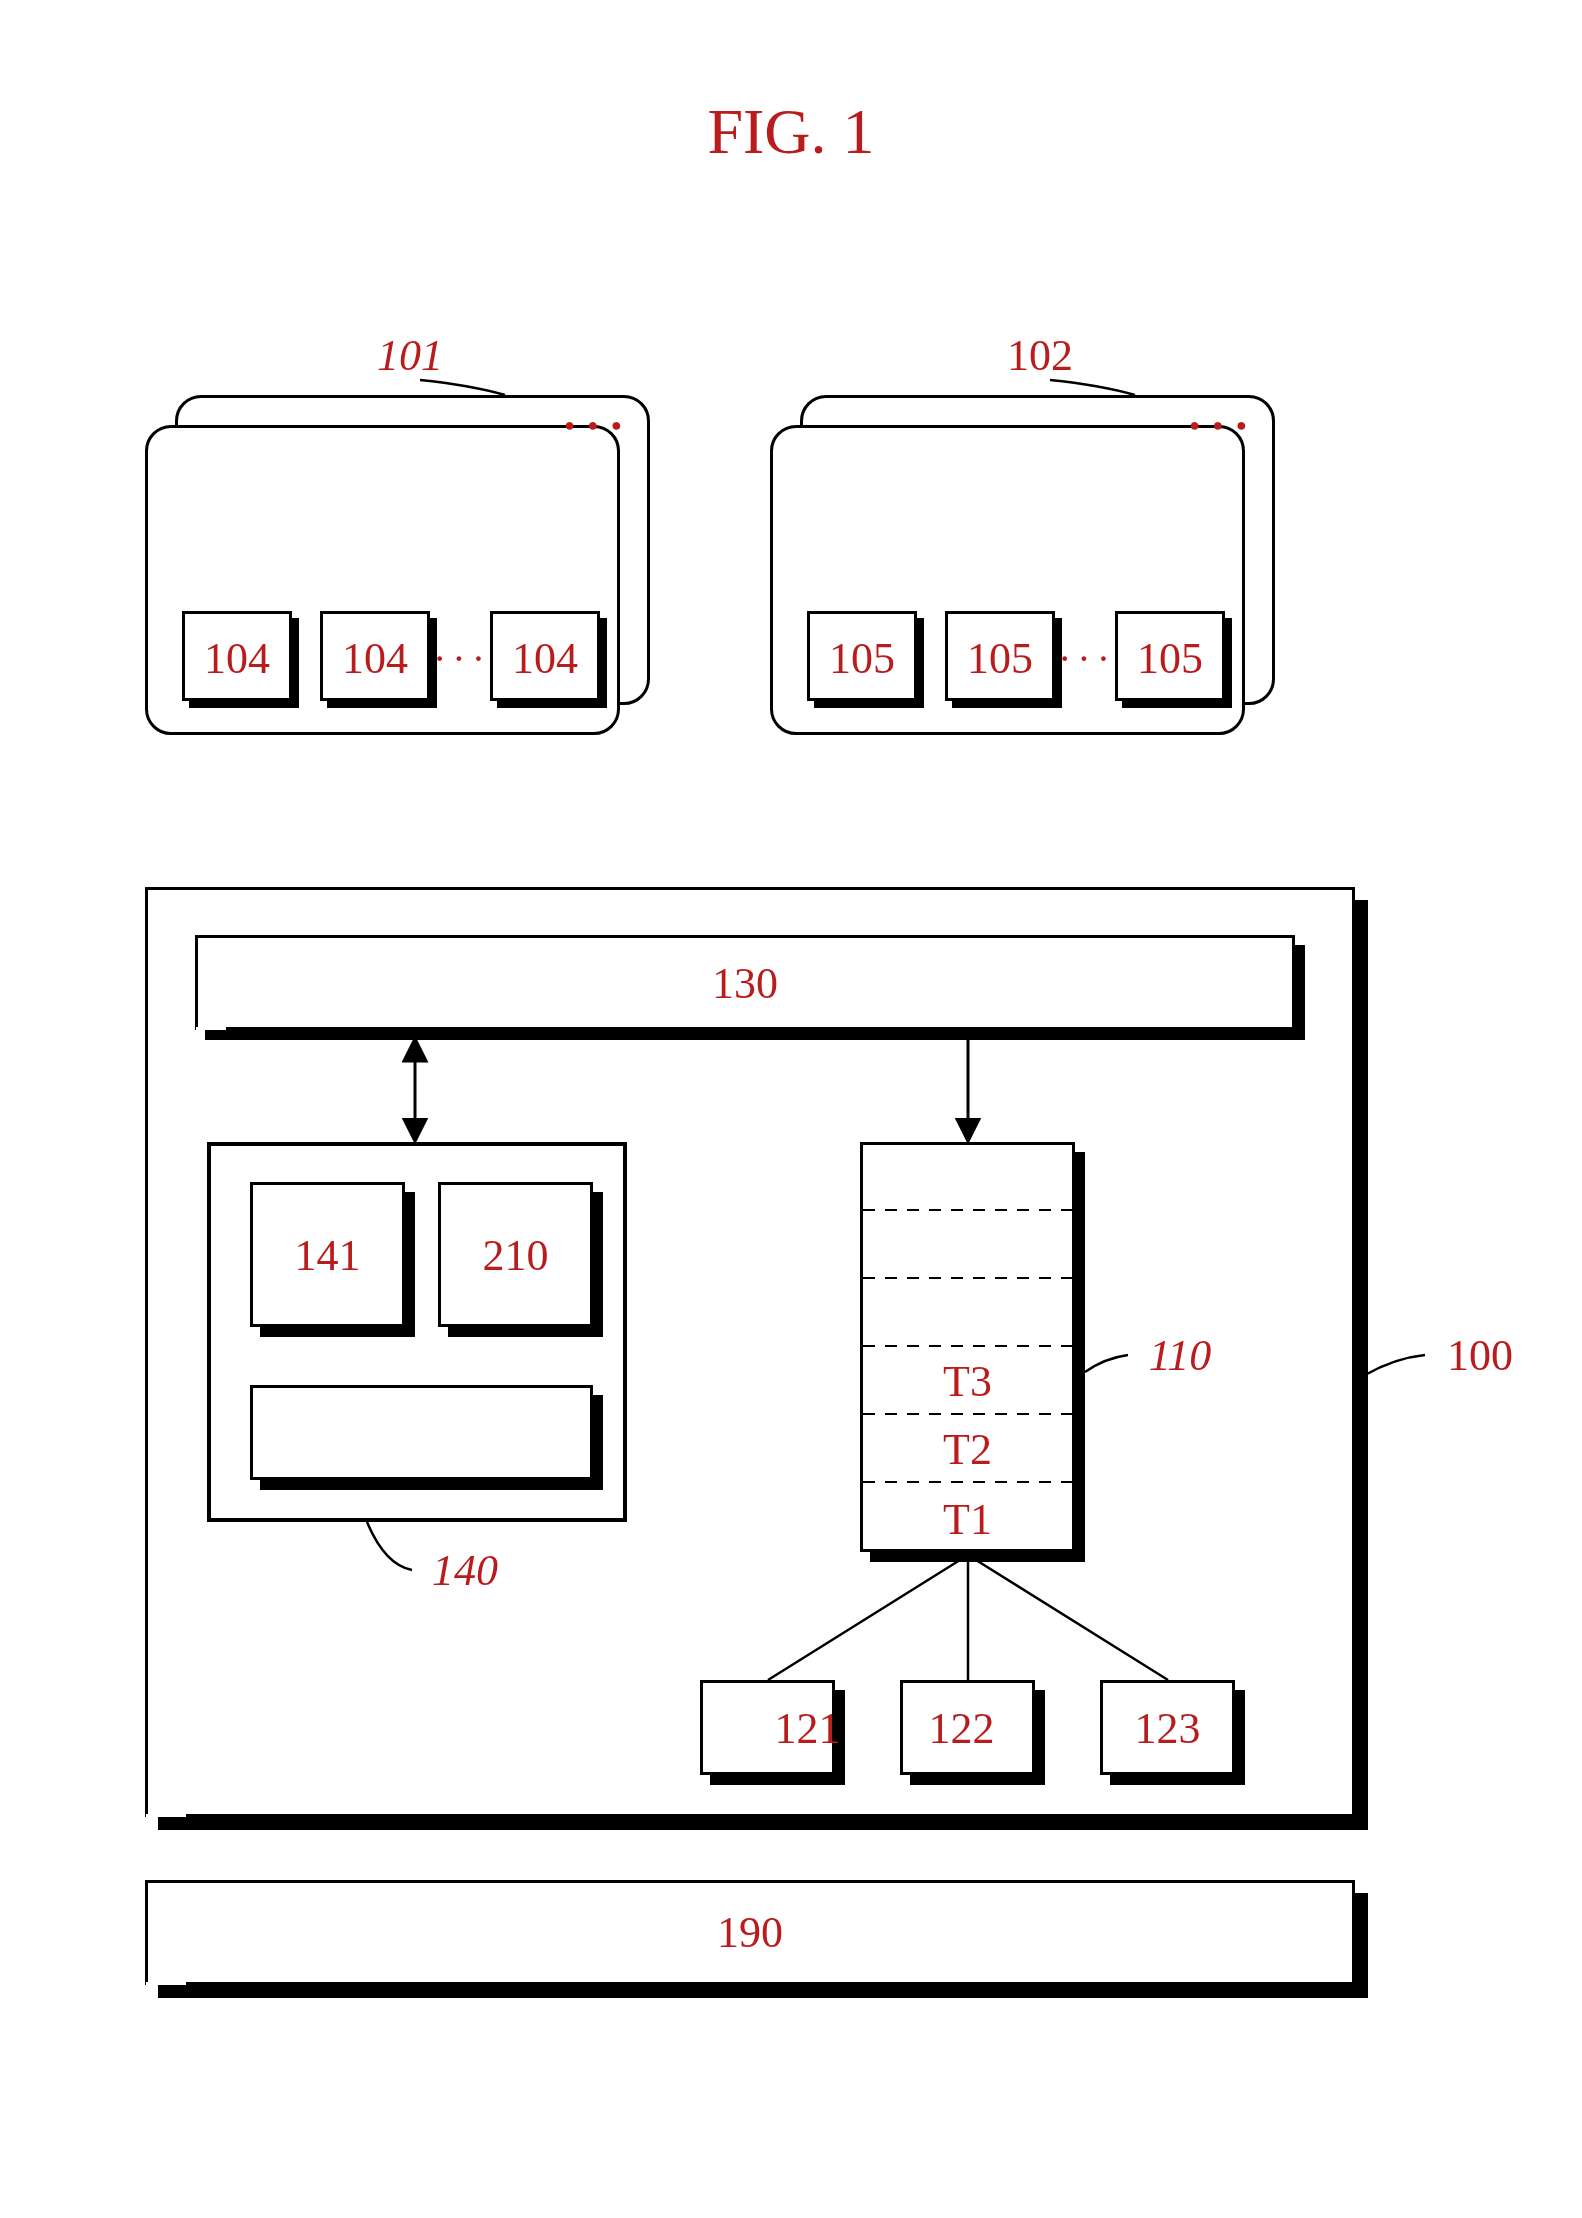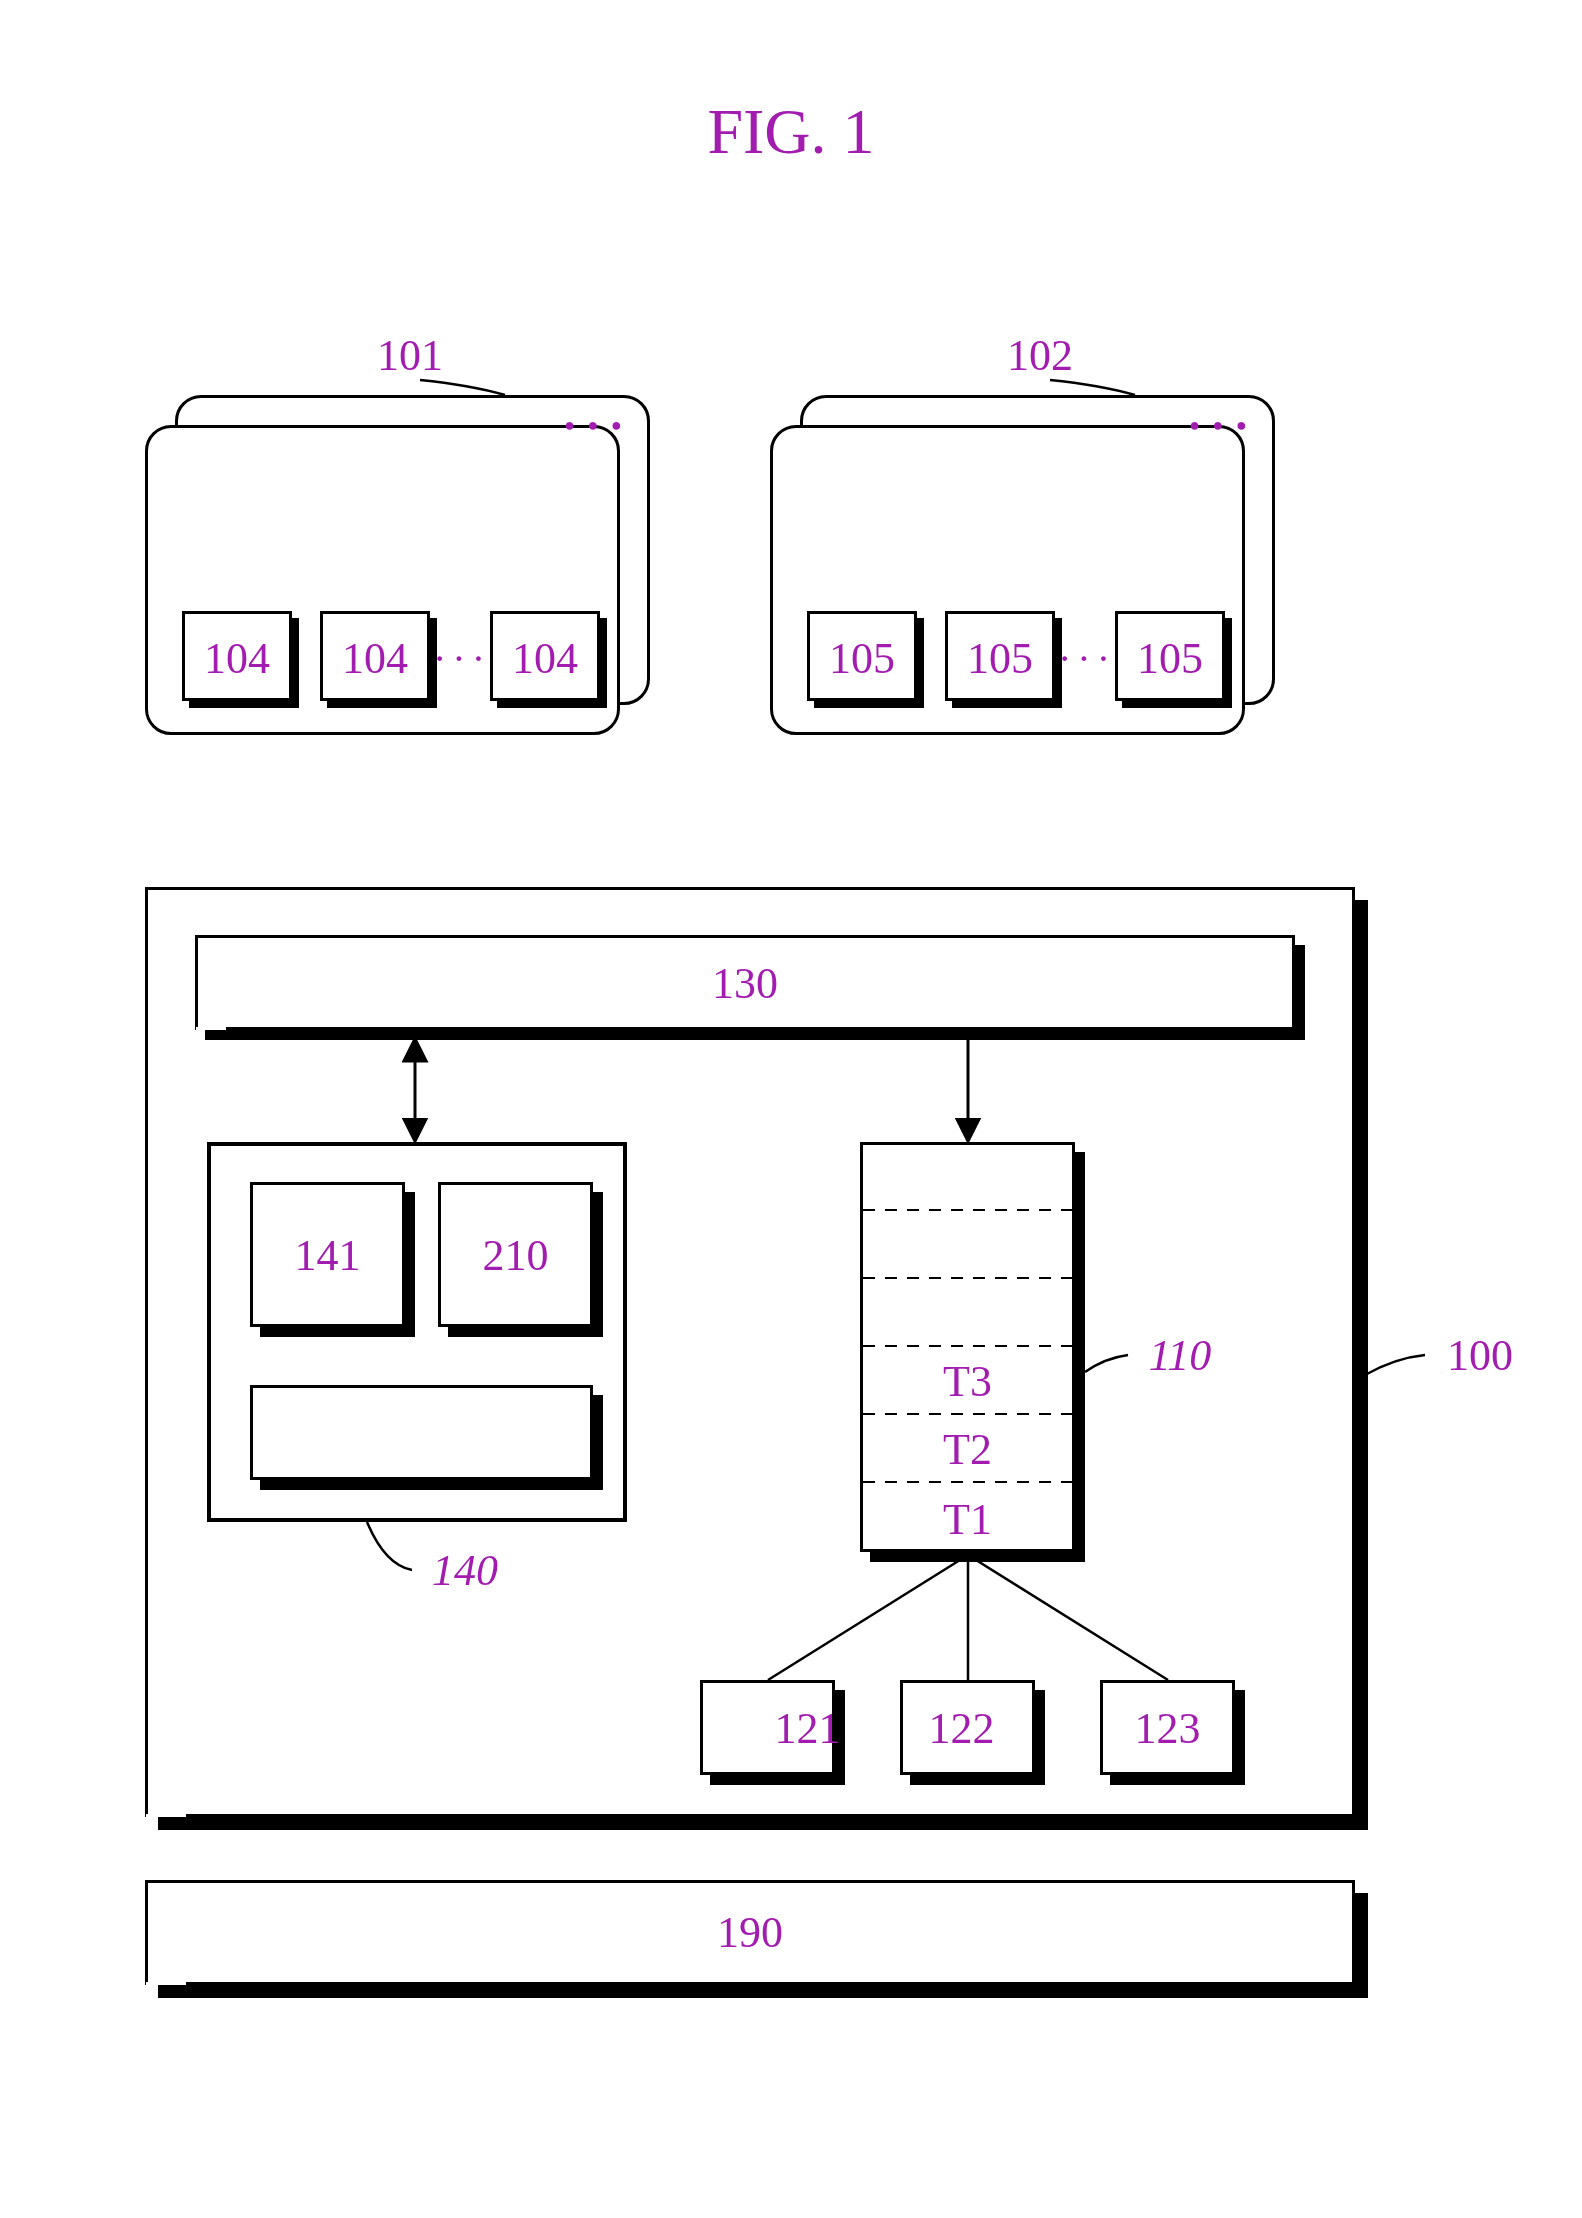--- a/index.html
+++ b/index.html
@@ -7,21 +7,21 @@
     padding: 0;
     background: #fff;
     font-family: "Times New Roman", Times, serif;
   }
   .canvas {
     position: relative;
     width: 1582px;
     height: 2218px;
     background: #fff;
     font-family: "Times New Roman", Times, serif;
-    color: #a21caf;
+    color: #b91c1c;
   }
   .abs { position: absolute; box-sizing: border-box; }
   .lbl {
     font-size: 44px;
     text-align: center;
     white-space: nowrap;
   }
   .lbl-big {
     font-size: 64px;
     text-align: center;
@@ -66,21 +66,21 @@
 <div class="canvas">
 
   <div class="abs lbl-big" style="left:0; width:1582px; top:95px;">FIG. 1</div>
 
   <div class="abs card" style="left:175px; top:395px; width:475px; height:310px;"></div>
 
   <div class="abs card" style="left:145px; top:425px; width:475px; height:310px;"></div>
 
   <div class="abs dots-small" style="left:560px; top:415px; width:70px;">● ● ●</div>
 
-  <div class="abs lbl" style="left:360px; top:330px; width:100px;">101</div>
+  <div class="abs lbl" style="left:360px; top:330px; width:100px;font-style:italic;">101</div>
 
   <div class="abs shadow" style="left:189px; top:618px; width:110px; height:90px;"></div>
   <div class="abs sbox" style="left:182px; top:611px; width:110px; height:90px;"></div>
   <div class="abs lbl" style="left:182px; top:633px; width:110px;">104</div>
 
   <div class="abs shadow" style="left:327px; top:618px; width:110px; height:90px;"></div>
   <div class="abs sbox" style="left:320px; top:611px; width:110px; height:90px;"></div>
   <div class="abs lbl" style="left:320px; top:633px; width:110px;">104</div>
 
   <div class="abs dots" style="left:432px; top:635px; width:60px;">···</div>

